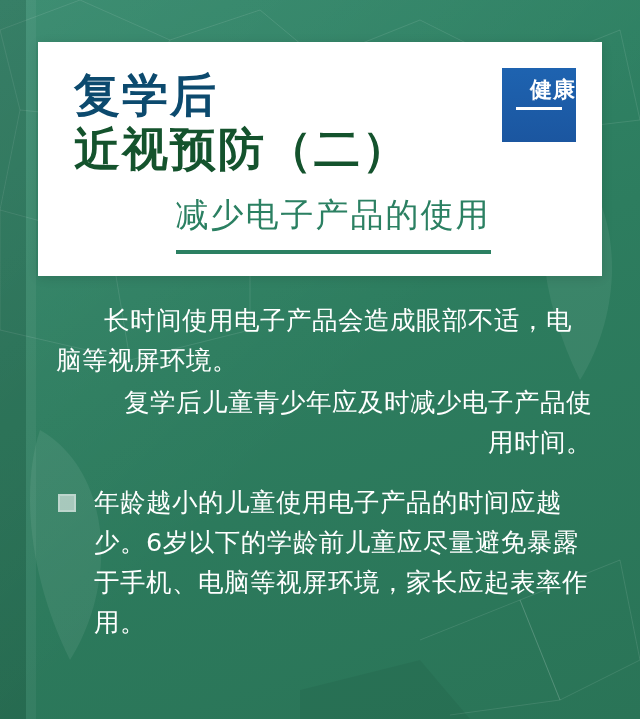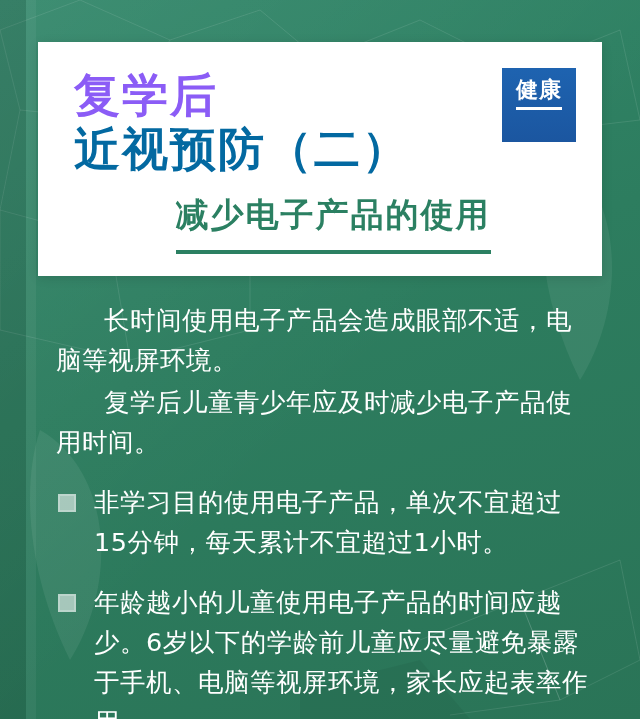--- a/index.html
+++ b/index.html
@@ -57,32 +57,32 @@
     top: 42px;
     width: 564px;
     background: #ffffff;
     padding: 26px 28px 22px 36px;
     box-sizing: border-box;
     box-shadow: 0 2px 10px rgba(0,0,0,0.12);
   }
   .title-line1, .title-line2 {
     font-family: "DejaVu Sans", sans-serif;
     font-weight: bold;
-    color: #8b5cf6;
+    color: #0c4a6e;
     font-size: 46px;
     line-height: 1.18;
     letter-spacing: 2px;
   }
   .title-line2 {
-    color: #0369a1;
+    color: #14532d;
   }
   .subtitle {
     margin-top: 16px;
     font-family: "DejaVu Sans", sans-serif;
-    font-weight: bold;
+    font-weight: normal;
     font-size: 33px;
     letter-spacing: 2px;
     color: #2b8062;
     text-align: left;
     padding-bottom: 12px;
     border-bottom: 4px solid #2b8062;
     display: inline-block;
     margin-left: 18px;
   }
   .subtitle-wrap {
@@ -94,21 +94,21 @@
     right: 26px;
     top: 26px;
     width: 74px;
     height: 74px;
     background: linear-gradient(180deg, #1e63b0 0%, #1b56a0 100%);
     color: #ffffff;
     font-family: "DejaVu Sans", sans-serif;
     font-weight: bold;
     font-size: 22px;
     line-height: 26px;
-    text-align: center;
+    text-align: right;
     padding-top: 9px;
     box-sizing: border-box;
     letter-spacing: 1px;
   }
   .logo .l2 { display: block; }
   .logo-underline {
     width: 46px;
     height: 3px;
     background: #ffffff;
     margin: 4px auto 0 auto;
@@ -124,20 +124,21 @@
     font-size: 25.5px;
     line-height: 40px;
     letter-spacing: 0.5px;
   }
   .para {
     margin: 0 0 2px 0;
     text-indent: 48px;
   }
   .para.tight {
     margin-bottom: 0;
+    text-align: right;
   }
   .bullet-para {
     margin: 20px 0 0 0;
     padding-left: 38px;
     position: relative;
     text-indent: 0;
   }
   .bullet-mark {
     position: absolute;
     left: 2px;
@@ -189,24 +190,20 @@
     <div class="logo">
       <span>健康</span>
       <div class="logo-underline"></div>
     </div>
   </div>
 
   <div class="body-text">
     <p class="para">长时间使用电子产品会造成眼部不适，电脑等视屏环境。</p>
     <p class="para tight">复学后儿童青少年应及时减少电子产品使用时间。</p>
 
-    <p class="bullet-para">
-      <span class="bullet-mark"></span>
-      <span>非学习目的使用电子产品，单次不宜超过15分钟，每天累计不宜超过1小时。</span>
-    </p>
 
     <p class="bullet-para">
       <span class="bullet-mark"></span>
       <span>年龄越小的儿童使用电子产品的时间应越少。6岁以下的学龄前儿童应尽量避免暴露于手机、电脑等视屏环境，家长应起表率作用。</span>
     </p>
   </div>
 
 </div>
 
 </body></html>

